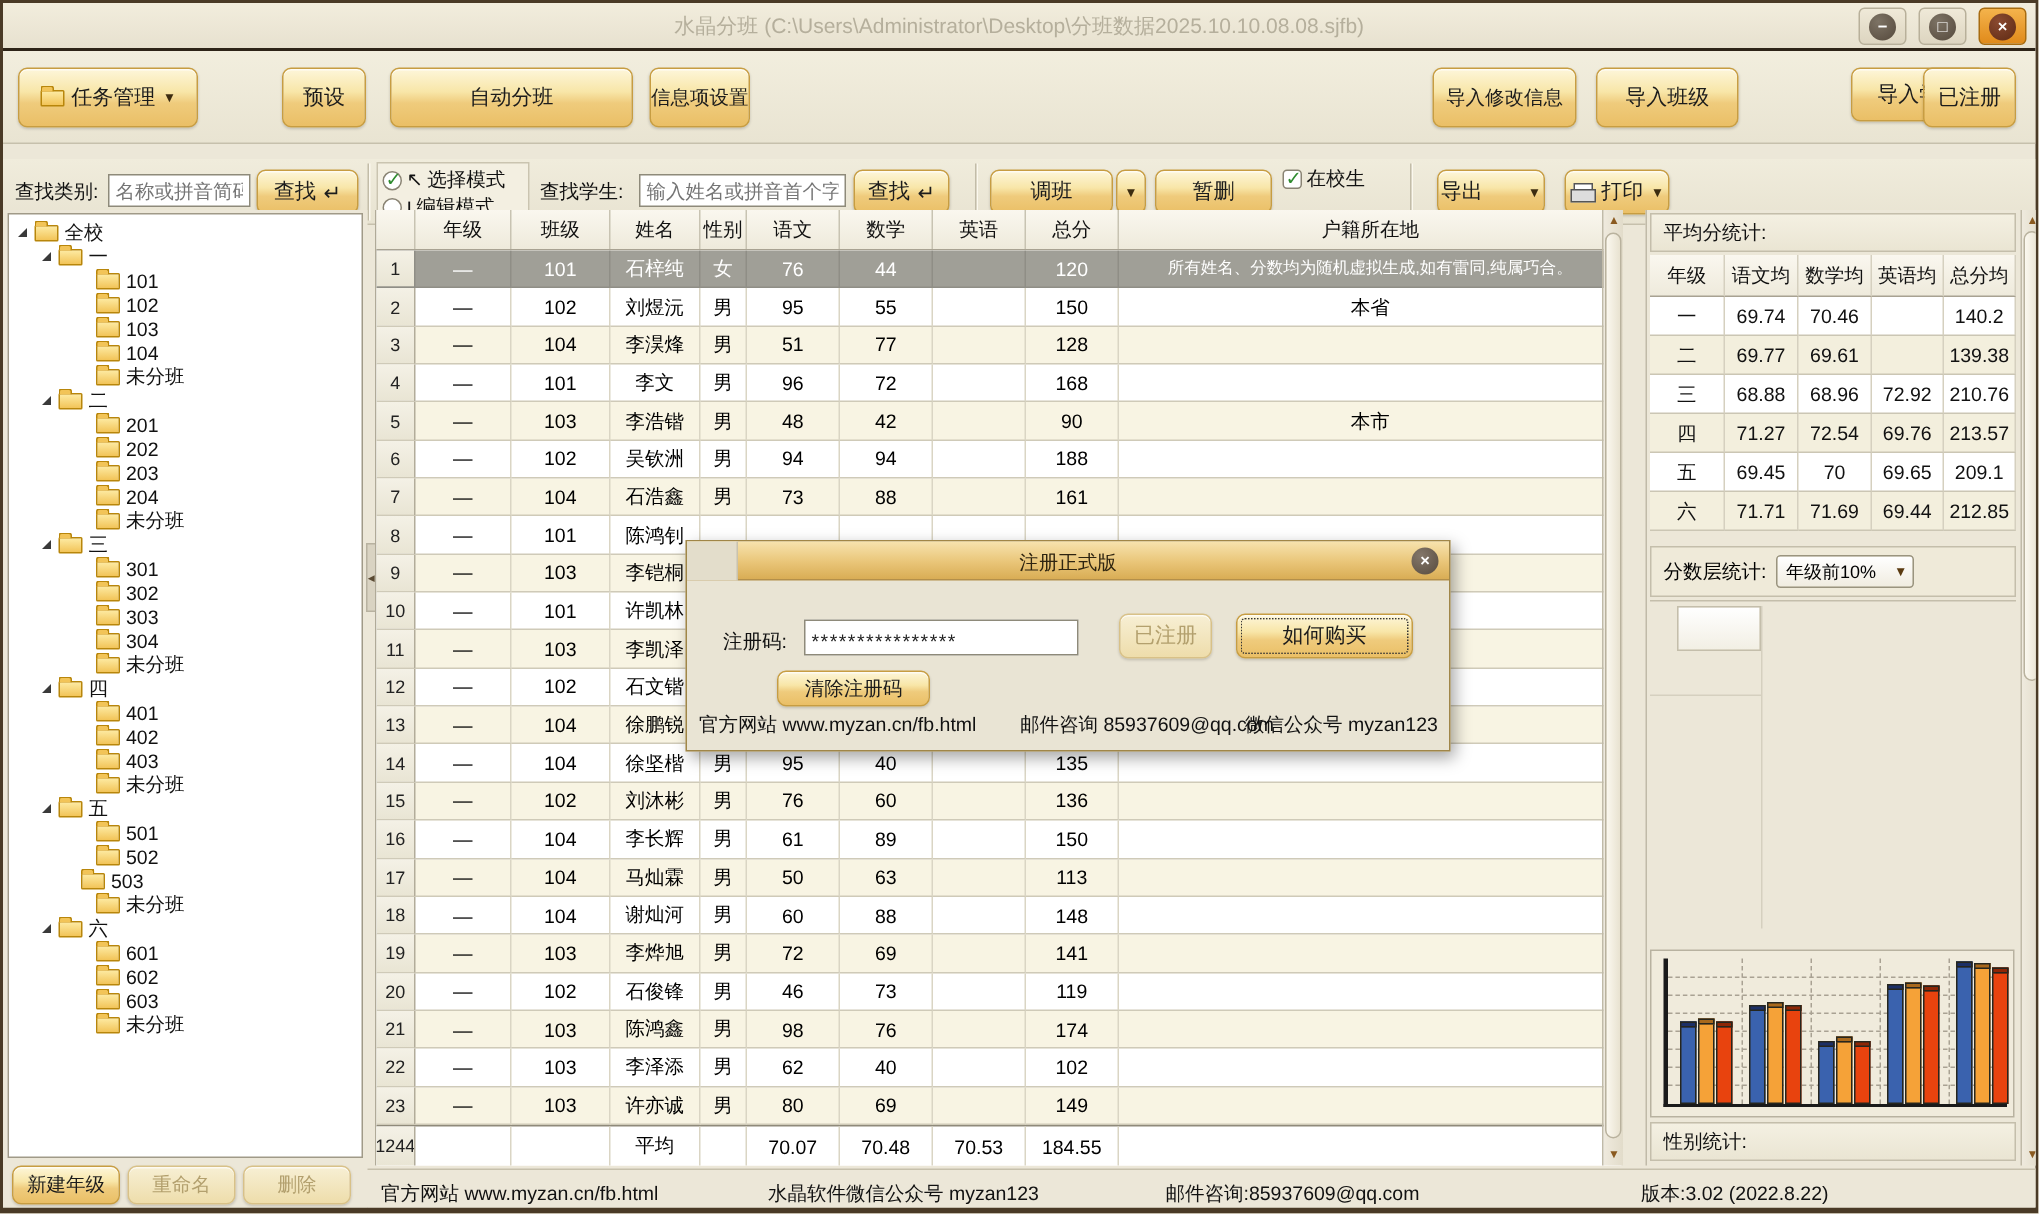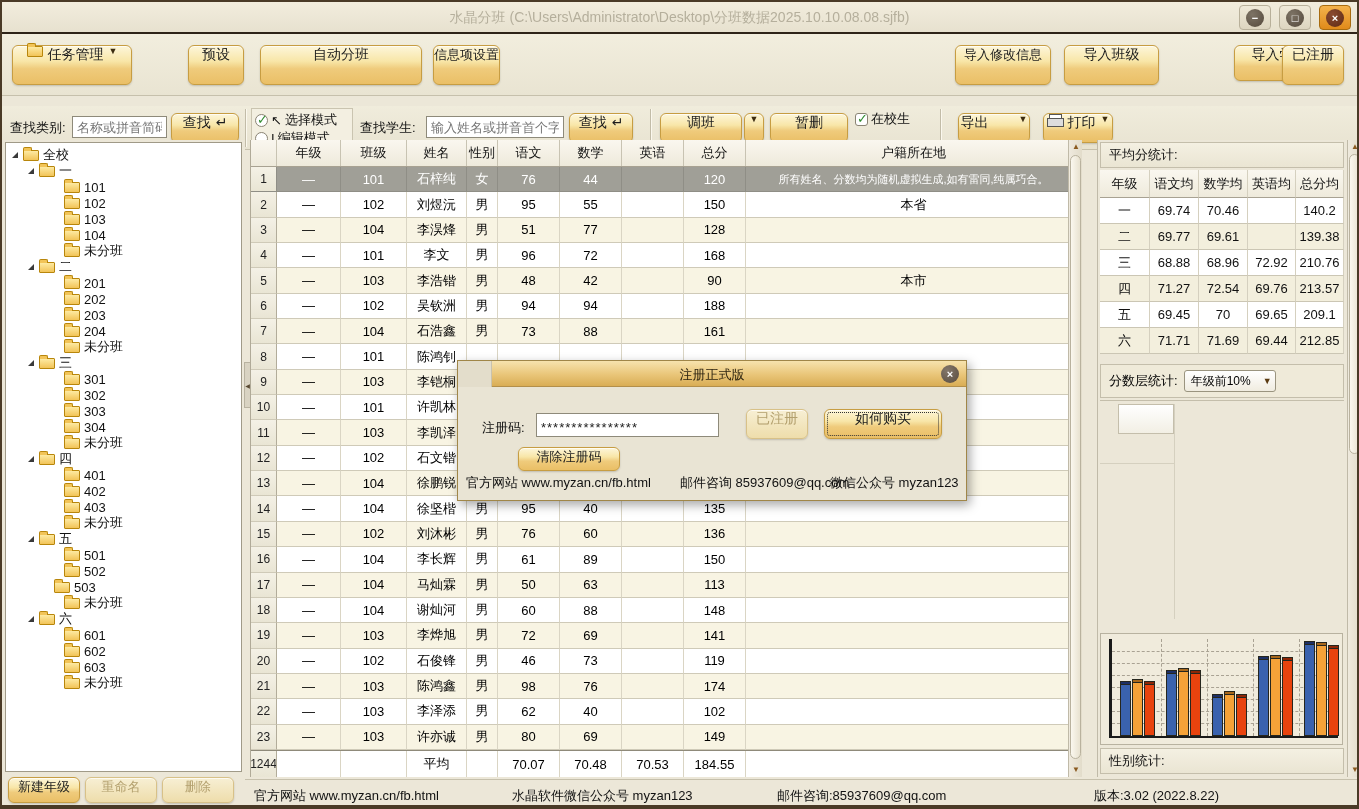--- a/index.html
+++ b/index.html
@@ -20,21 +20,21 @@
   .winbtn.close { background:linear-gradient(#f4b34c,#e08a1a); border-color:#a86c10; }
   .winbtn.close .circ { background:radial-gradient(circle at 35% 30%,#8a4a30,#5e2a14); }
 
   
   .toolbar1 { position:absolute; left:0; top:32px; width:100%; height:62px;
               background:linear-gradient(#f2eede,#e9e4d2); border-bottom:1px solid #c6c0ac; }
   .toolbar2 { position:absolute; left:0; top:104px; width:100%; height:44px;
               background:linear-gradient(#f0ecdc,#e8e3d1); border-bottom:1px solid #c6c0ac; }
   .gbtn { position:absolute; background:linear-gradient(#fdf6da,#f8e6a8 40%,#efcb7c 60%,#eabf66);
           border:1px solid #c79d42; border-radius:6px; box-shadow:inset 0 1px 0 rgba(255,255,255,.7), 0 1px 2px rgba(0,0,0,.18);
-          color:#1c1c1c; font-size:14px; display:flex; align-items:flex-start; justify-content:center; gap:5px; cursor:pointer; }
+          color:#1c1c1c; font-size:14px; display:flex; align-items:center; justify-content:center; gap:5px; cursor:pointer; }
   .gbtn.disabled { background:linear-gradient(#f7efd4,#eeddab); color:#b3a06e; border-color:#d8c188; cursor:default; }
   .gbtn .dd { font-size:9px; color:#3c2c10; }
   .folder { display:inline-block; width:16px; height:11px; background:linear-gradient(#fdeaa2,#f2c458);
             border:1px solid #b8860b; border-radius:1px; position:relative; flex:0 0 auto; }
   .folder::before { content:""; position:absolute; top:-4px; left:-1px; width:7px; height:3px;
                     background:#f2c458; border:1px solid #b8860b; border-bottom:none; border-radius:2px 2px 0 0; }
   .tb-label { position:absolute; font-size:13px; color:#111; }
   .tb-input { position:absolute; height:22px; border:1px solid #8e English#8e8a7a; border:1px solid #8e8a7a; background:#fff; font-size:13px; padding:0 4px; color:#8c8878; }
   .vdiv { position:absolute; top:3px; width:1px; height:38px; background:#c2bca8; box-shadow:1px 0 0 #fbf8ee; }
   .modebox { position:absolute; left:249px; top:2px; width:102px; height:40px; background:#f3efe1;

